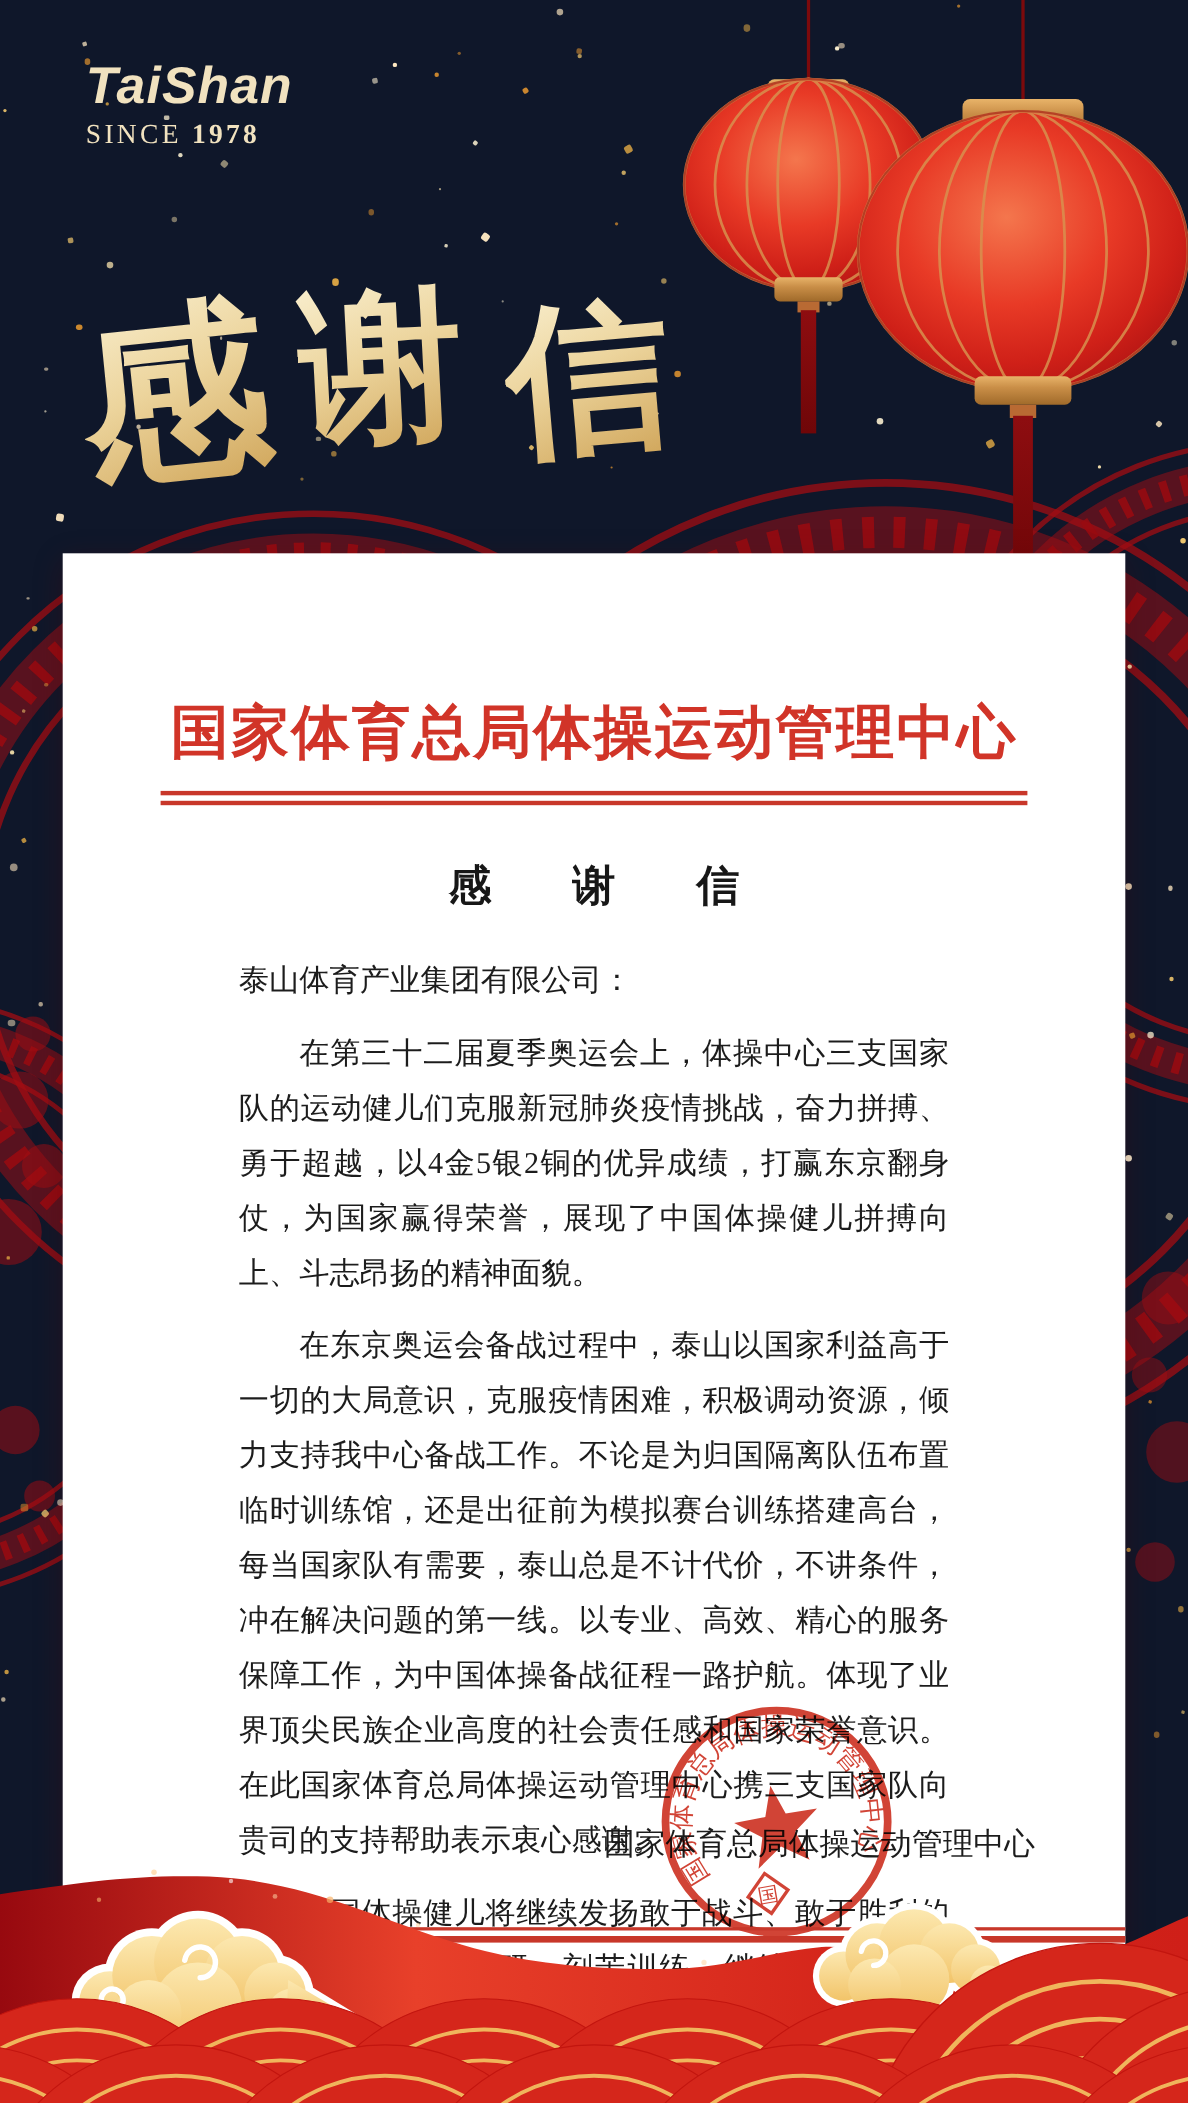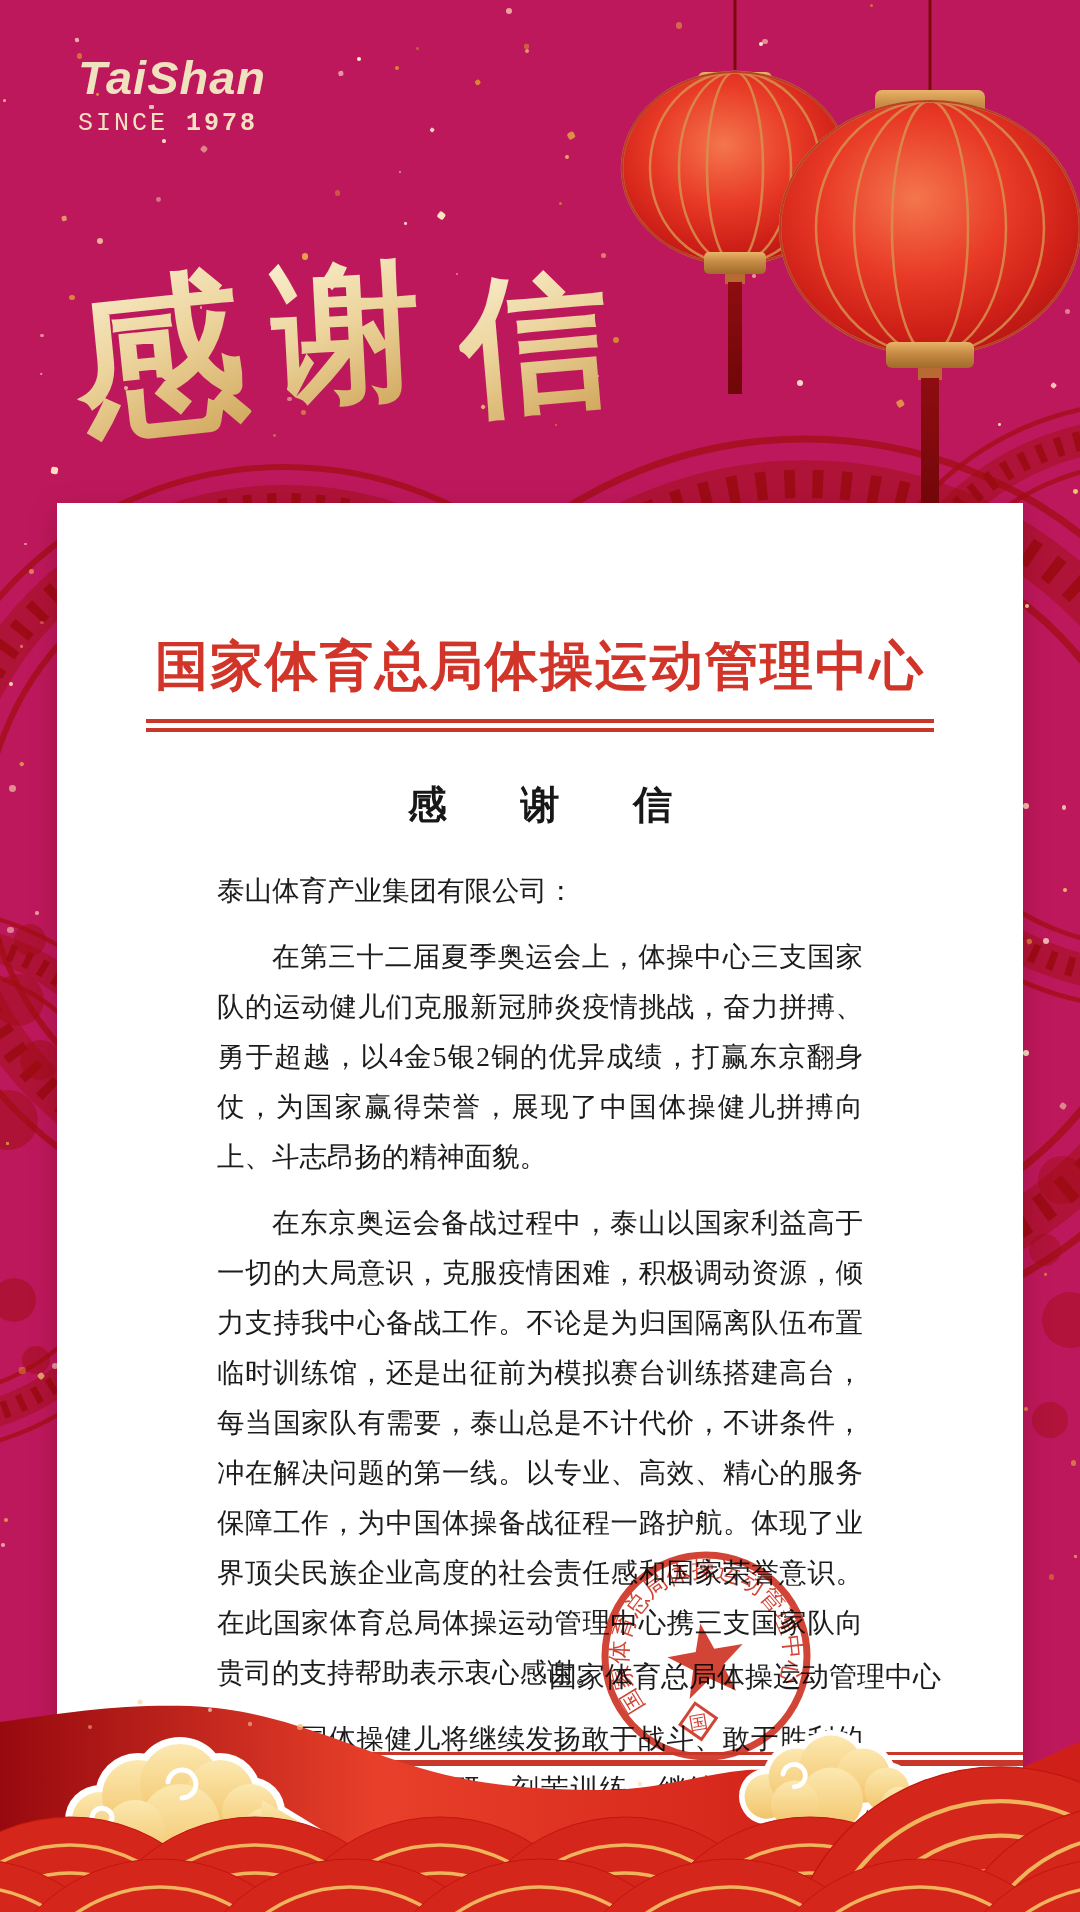--- a/index.html
+++ b/index.html
@@ -1,31 +1,31 @@
 <!DOCTYPE html>
 <html><head>
 <meta charset="utf-8">
 <style>
   html,body{margin:0;padding:0;}
   .page{
     position:relative;width:1080px;height:1912px;overflow:hidden;
-    background:#be185d;
+    background:#0f172a;
     font-family:"Liberation Serif","DejaVu Serif",serif;
   }
   
   .bg-svg{position:absolute;left:0;top:0;width:1080px;height:1912px;}
   #dust{position:absolute;left:0;top:0;width:1080px;height:1912px;pointer-events:none;}
   .dust-dot{position:absolute;border-radius:50%;}
   
   .lanterns{position:absolute;left:560px;top:0;width:520px;height:560px;}
   
   .logo{position:absolute;left:78px;top:50px;color:#f1e2bf;}
   .logo-name{font-family:"Liberation Sans",sans-serif;font-style:italic;font-weight:bold;
     font-size:47px;letter-spacing:1px;}
-  .logo-since{font-family:Liberation Mono, monospace;font-size:25px;letter-spacing:3px;margin-top:4px;}
+  .logo-since{font-family:Liberation Serif, serif;font-size:25px;letter-spacing:3px;margin-top:4px;}
   .logo-since b{font-weight:bold;}
   
   .banner{position:absolute;left:72px;top:228px;width:460px;white-space:nowrap;}
   .bc{display:inline-block;font-weight:bold;
       background:linear-gradient(160deg,#f9efcf 8%,#ecd49c 45%,#d2a95f 85%);
       -webkit-background-clip:text;background-clip:text;color:transparent;
       text-shadow:none;}
   .bc0{font-size:172px;transform:rotate(-6deg) translateY(16px);}
   .bc1{font-size:150px;margin-left:24px;transform:rotate(-3deg) translateY(-16px);}
   .bc2{font-size:150px;margin-left:34px;transform:rotate(-5deg) translateY(-6px);}

